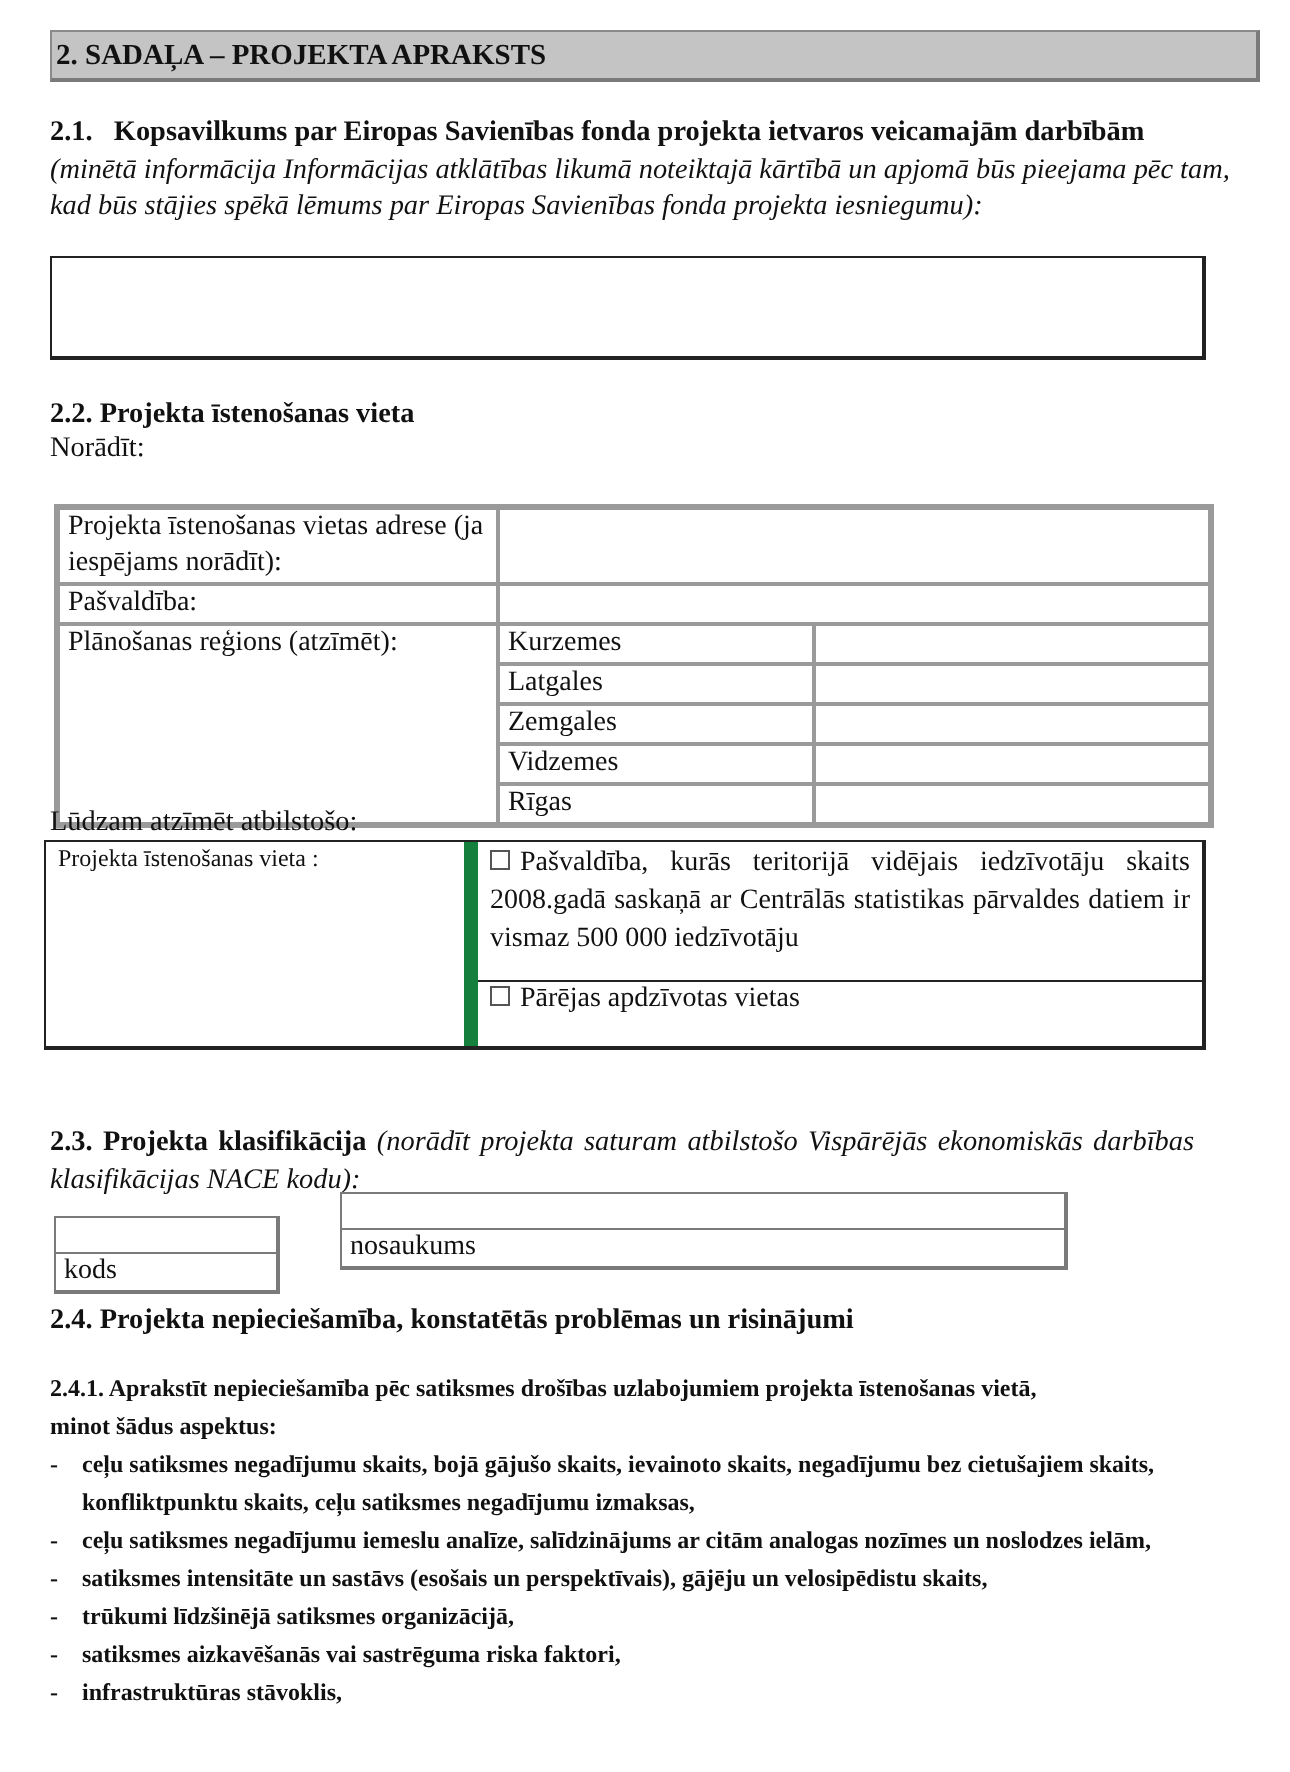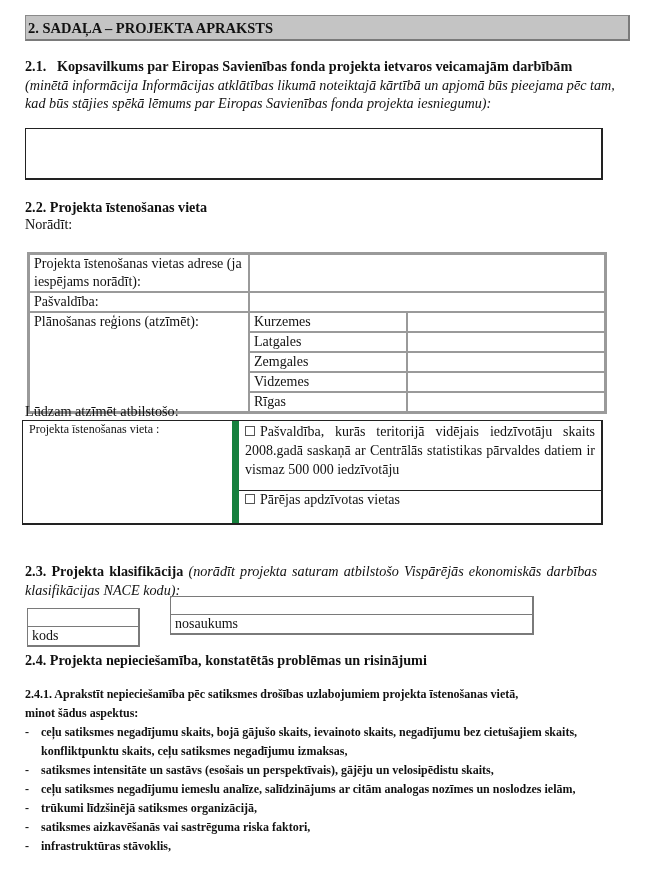--- a/index.html
+++ b/index.html
@@ -121,18 +121,18 @@
 <div class="nbox" style="left:170px; top:596px; width:364px;">
   <div></div>
   <div>nosaukums</div>
 </div>
 
 <div class="abs b" style="left:25px; top:652px;">2.4. Projekta nepieciešamība, konstatētās problēmas un risinājumi</div>
 
 <div class="abs bullets" style="top:685px;">
   <div style="width:520px;">2.4.1. Aprakstīt nepieciešamība pēc satiksmes drošības uzlabojumiem projekta īstenošanas vietā, minot šādus aspektus:</div>
   <div class="item"><span class="dash">-</span><span>ceļu satiksmes negadījumu skaits, bojā gājušo skaits, ievainoto skaits, negadījumu bez cietušajiem skaits, konfliktpunktu skaits, ceļu satiksmes negadījumu izmaksas,</span></div>
+  <div class="item" style="width:590px;"><span class="dash">-</span><span>ceļu satiksmes negadījumu iemeslu analīze, salīdzinājums ar citām analogas nozīmes un noslodzes ielām,</span></div>
   <div class="item" style="width:570px;"><span class="dash">-</span><span>satiksmes intensitāte un sastāvs (esošais un perspektīvais), gājēju un velosipēdistu skaits,</span></div>
-  <div class="item" style="width:590px;"><span class="dash">-</span><span>ceļu satiksmes negadījumu iemeslu analīze, salīdzinājums ar citām analogas nozīmes un noslodzes ielām,</span></div>
   <div class="item"><span class="dash">-</span><span>trūkumi līdzšinējā satiksmes organizācijā,</span></div>
   <div class="item"><span class="dash">-</span><span>satiksmes aizkavēšanās vai sastrēguma riska faktori,</span></div>
   <div class="item"><span class="dash">-</span><span>infrastruktūras stāvoklis,</span></div>
 </div>
 
 </body></html>

